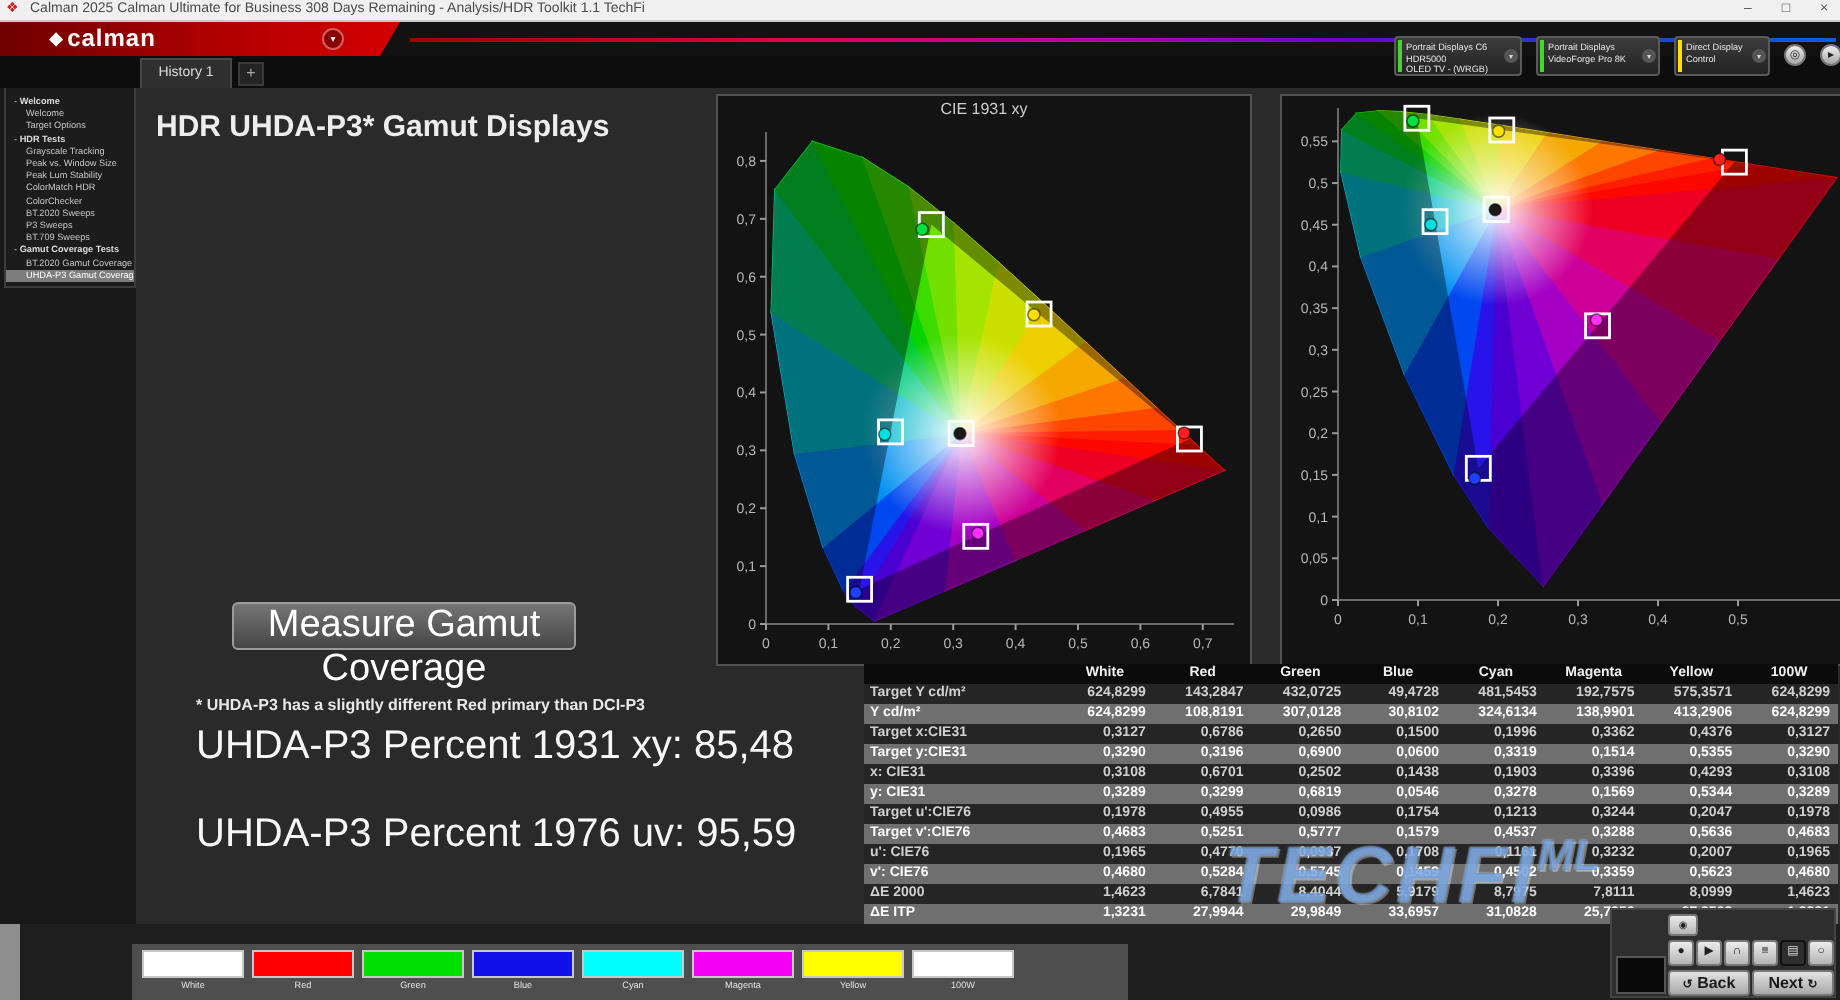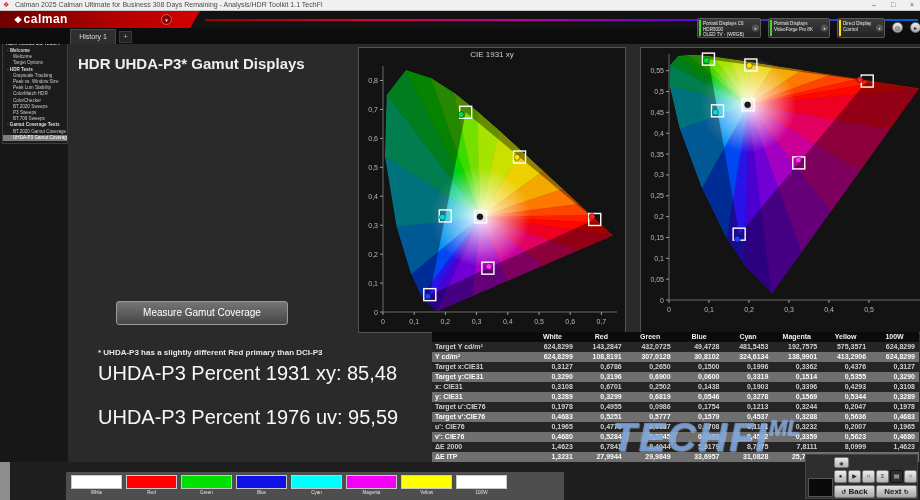--- a/index.html
+++ b/index.html
@@ -12,21 +12,21 @@
   #app-icon{position:absolute;left:3px;top:0;font-size:7px;color:#d02020;line-height:10px;}
   #window-title{position:absolute;left:15px;top:0;font-size:7px;color:#4a4a4a;line-height:10px;white-space:nowrap;}
   #win-controls{position:absolute;right:3px;top:0;display:flex;gap:9px;}
   .winbtn{font-size:7px;color:#555;line-height:10px;width:10px;text-align:center;}
 
   
   #brandbar{position:absolute;left:0;top:11px;width:920px;height:17px;background:#121212;z-index:9;}
   #logo-area{position:absolute;left:0;top:0;width:200px;height:17px;
     background:linear-gradient(90deg,#6e0000,#b00000 55%,#d40000);
     clip-path:polygon(0 0,100% 0,95% 100%,0 100%);}
-  #logo{font-size:12px;font-weight:bold;color:#fff;padding-left:14px;line-height:16px;letter-spacing:.5px;}
+  #logo{font-size:12px;font-weight:bold;color:#fff;padding-left:24px;line-height:16px;letter-spacing:.5px;}
   #logo-diamond{font-size:9px;margin-right:1px;color:#fff;}
   #logo-menu-btn{position:absolute;left:161px;top:3px;width:11px;height:11px;border-radius:50%;
     background:#8a0000;border:1px solid #d06060;color:#fff;font-size:5px;line-height:10px;text-align:center;box-sizing:border-box;}
   #spectrum{position:absolute;left:205px;top:8px;width:713px;height:2px;
     background:linear-gradient(90deg,#a00000,#e00040 25%,#c000a0 45%,#7000d0 65%,#2040d0 82%,#0060e0 100%);}
 
   
   #tabrow{position:absolute;left:0;top:28px;width:920px;height:16px;background:#0d0d0d;z-index:8;}
   #tab-history{position:absolute;left:70px;top:1px;width:46px;height:15px;background:#2f2f2f;
     border:1px solid #484848;border-bottom:none;color:#ddd;font-size:7px;text-align:center;line-height:14px;box-sizing:border-box;}
@@ -57,21 +57,21 @@
   #main{position:absolute;left:68px;top:44px;width:852px;height:418px;background:#2a2a2a;}
   #heading{position:absolute;left:78px;top:55px;font-size:15px;font-weight:600;color:#ededed;z-index:2;}
   .chart-panel{position:absolute;background:#131313;border:1px solid #525252;box-sizing:border-box;z-index:2;margin-left:12px;}
   #chart1{left:346px;top:47px;width:268px;height:286px;}
   #chart2{left:628px;top:47px;width:290px;height:286px;}
   .chart-title{height:12px;text-align:center;font-size:8px;color:#cfcfcf;line-height:13px;}
   .chart-panel svg{display:block;}
   svg text{font-family:"Liberation Sans",sans-serif;}
   #measure-btn{position:absolute;left:116px;top:301px;width:172px;height:24px;
     background:linear-gradient(#757575,#464646);border:1px solid #9b9b9b;border-radius:3px;
-    color:#fff;font-size:10px;text-align:center;line-height:22px;box-sizing:border-box;z-index:2;}
+    color:#fff;font-size:19px;text-align:center;line-height:22px;box-sizing:border-box;z-index:2;}
   #footnote{position:absolute;left:98px;top:348px;font-size:8px;font-weight:bold;color:#e8e8e8;z-index:2;}
   .result-line{position:absolute;left:98px;font-size:20px;color:#f7f7f7;z-index:2;}
   #res1{top:362px;} #res2{top:406px;}
 
   
   #result-table{position:absolute;left:432px;top:332px;width:487px;display:grid;
     grid-template-columns:96px repeat(8,1fr);font-weight:bold;z-index:2;}
   .th{background:#0b0b0b;color:#f0f0f0;font-size:7px;height:10px;line-height:10px;text-align:center;}
   .cell{font-size:7px;height:10px;line-height:10px;text-align:right;padding-right:4px;box-sizing:border-box;}
   .rlabel{text-align:left;padding-left:3px;padding-right:0;}

